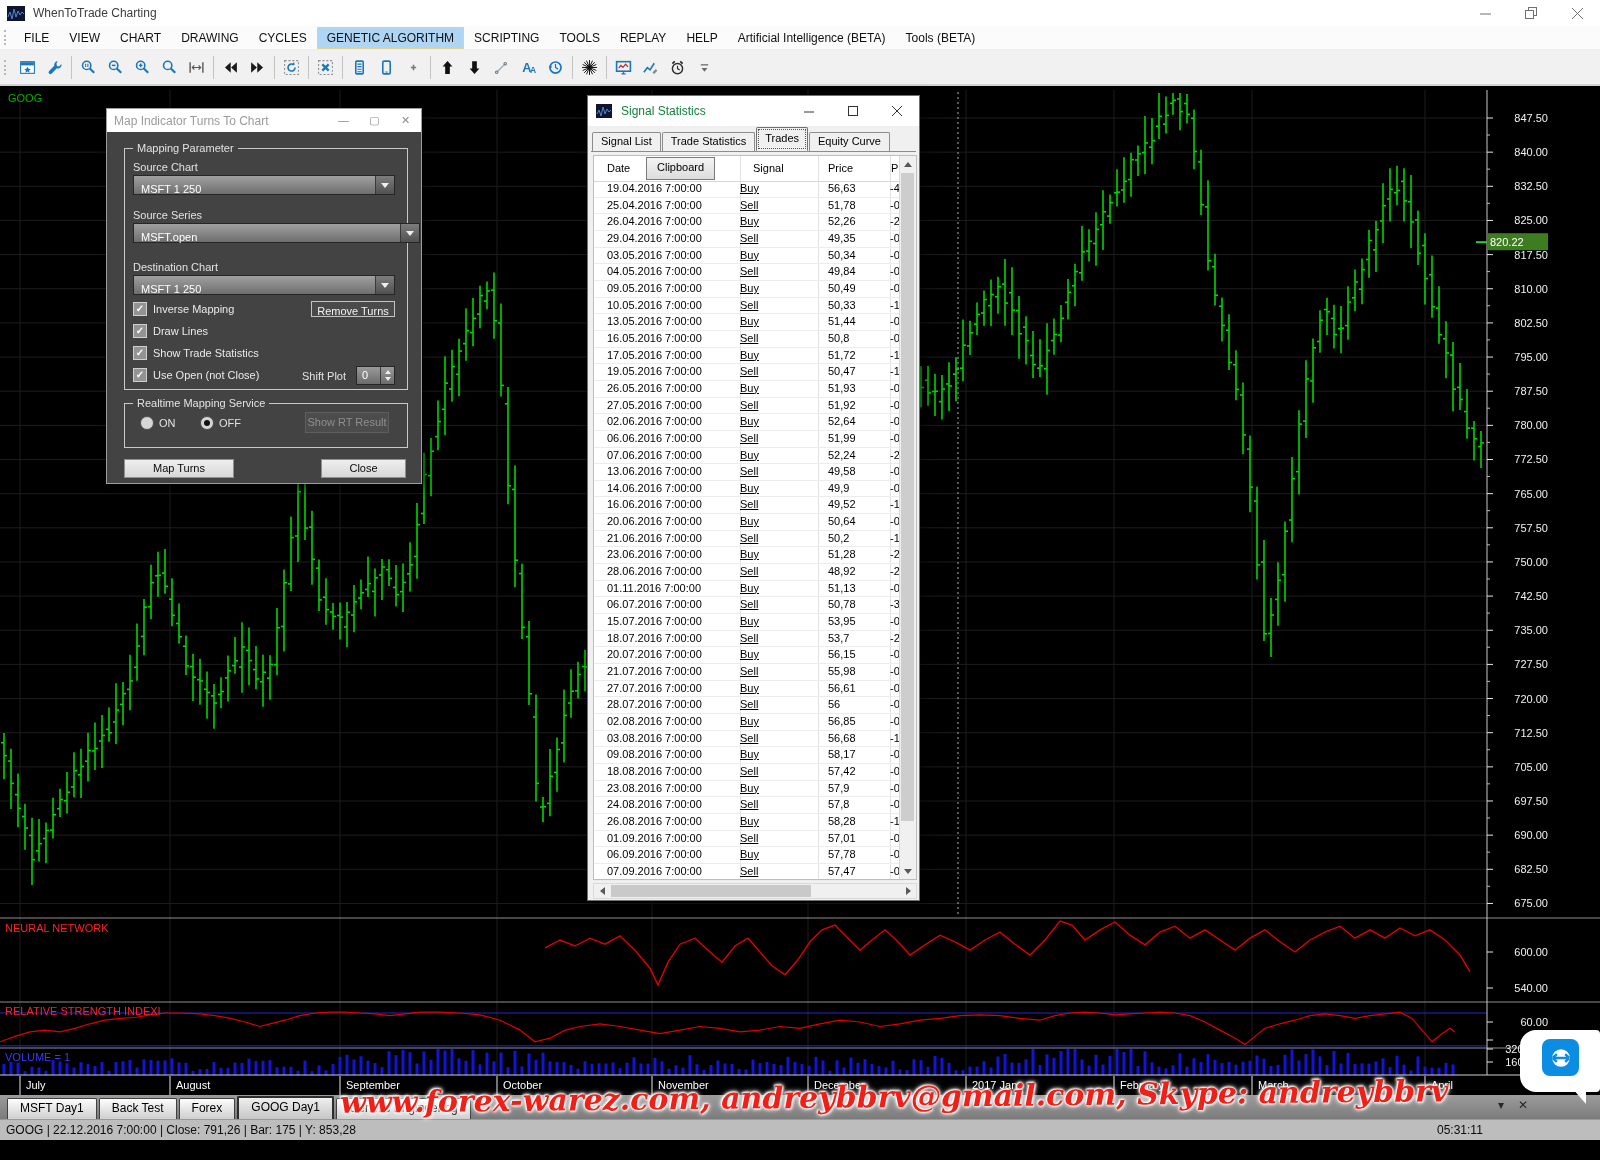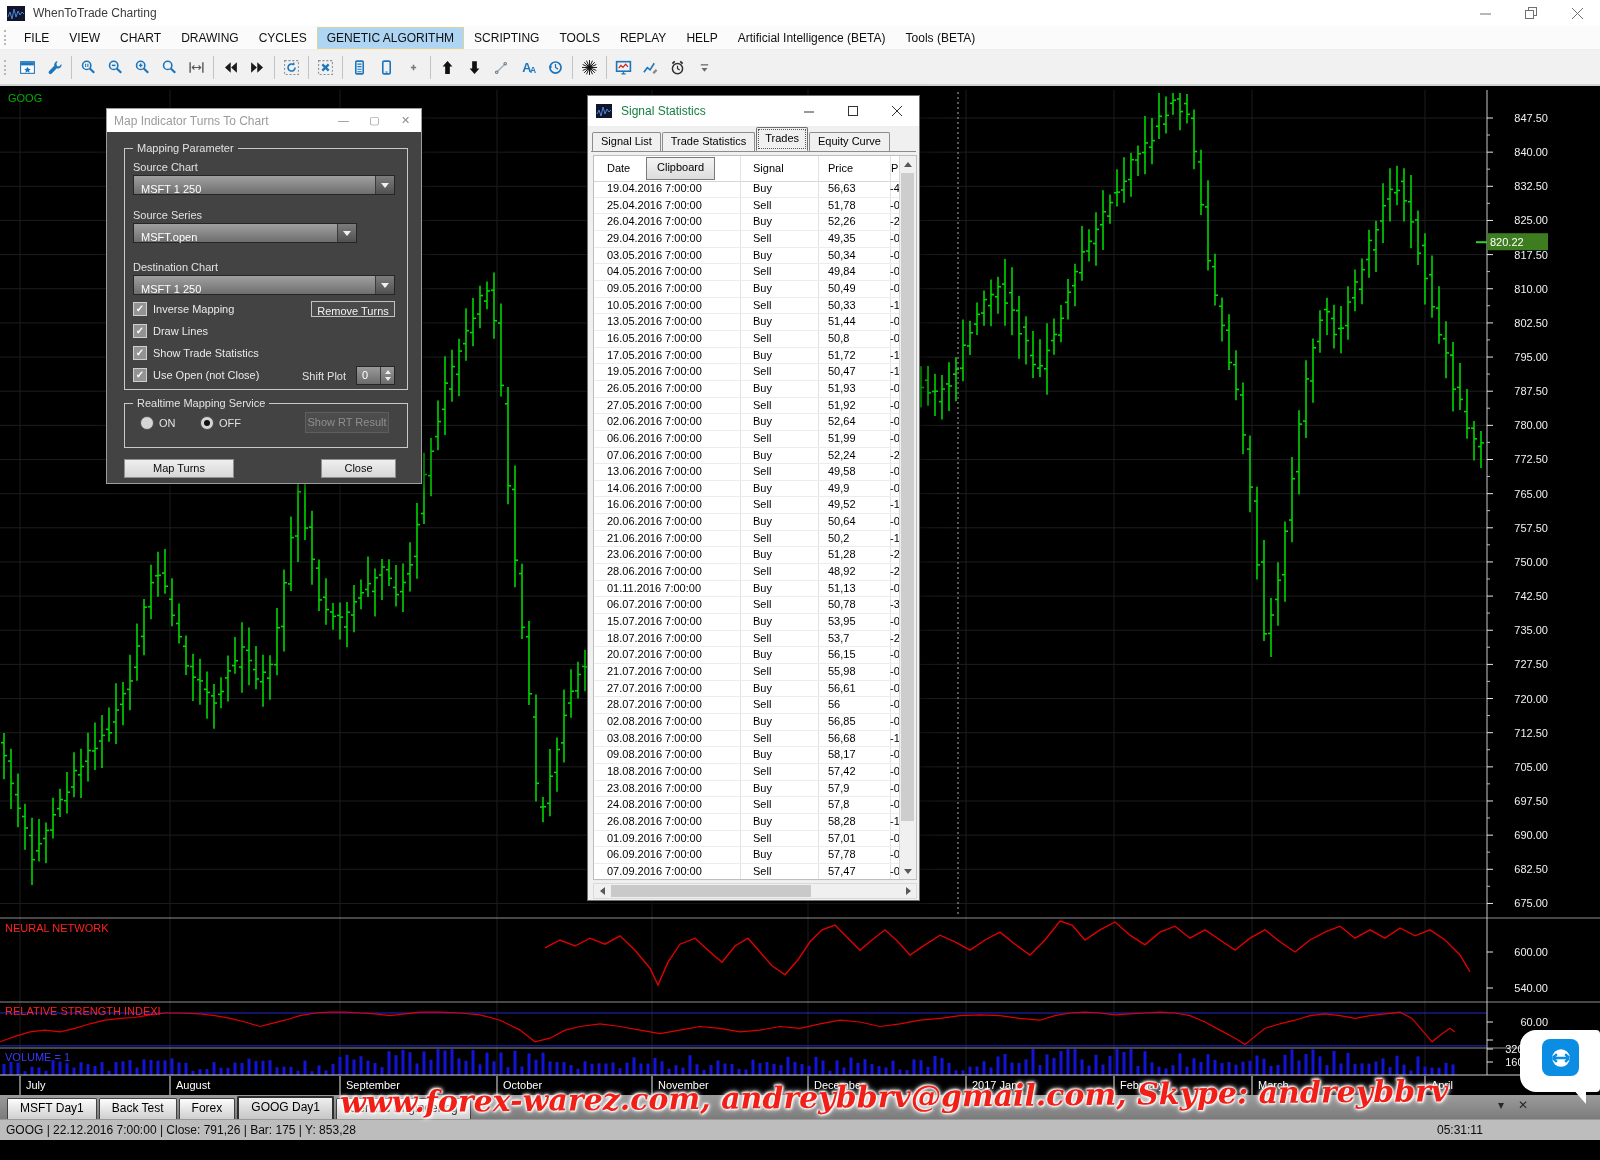--- a/index.html
+++ b/index.html
@@ -76,21 +76,21 @@
   .sd-content{position:absolute;left:3px;right:3px;top:55px;bottom:3px;border-top:1px solid #8c8c8c;background:#f0f0f0;}
   .sd-table{position:absolute;left:2px;top:3px;width:324px;height:725px;background:#fff;border:1px solid #bdbdbd;box-sizing:border-box;}
   .sd-header{position:relative;height:25px;border-bottom:1px solid #d6d6d6;font-size:11px;color:#000;}
   .sd-header span{position:absolute;top:6px;}
   .h-date{left:13px;} .h-signal{left:159px;} .h-price{left:234px;} .h-prof{left:297px;width:12px;overflow:hidden;white-space:nowrap;}
   #clipboard-btn{position:absolute;left:52px;top:1px;height:21px;padding:0 10px;font-size:11px;background:linear-gradient(#f4f4f4,#dcdcdc);border:1px solid #7a7a7a;color:#000;line-height:19px;}
   .col-line{position:absolute;top:0;bottom:0;width:1px;background:#e2e2e2;}
   #sd-rows{position:absolute;left:0;top:25px;width:308px;height:700px;overflow:hidden;}
   .t-row{display:flex;height:16.6667px;box-sizing:border-box;border-bottom:1px solid #ececec;font-size:11px;line-height:15.5px;color:#000;}
   .c-date{width:146px;padding-left:13px;box-sizing:border-box;white-space:nowrap;}
-  .c-signal{width:78px;padding-left:13px;box-sizing:border-box;}
+  .c-signal{width:78px;box-sizing:border-box;text-decoration:underline;}
   .c-price{width:72px;padding-left:10px;box-sizing:border-box;}
   .c-prof{width:12px;overflow:hidden;white-space:nowrap;}
   .sd-vscroll{position:absolute;right:0;top:0;width:16px;height:723px;background:#f0f0f0;border-left:1px solid #dadada;}
   .vs-btn{position:absolute;left:0;width:15px;height:16px;display:flex;align-items:center;justify-content:center;}
   .vs-thumb{position:absolute;left:1px;top:17px;width:13px;height:648px;background:#cdcdcd;}
   .sd-hscroll{position:absolute;left:2px;top:731px;width:324px;height:16px;background:#f0f0f0;border:1px solid #dadada;box-sizing:border-box;}
   .hs-btn{position:absolute;top:0;width:16px;height:14px;display:flex;align-items:center;justify-content:center;}
   .hs-thumb{position:absolute;left:17px;top:1px;width:200px;height:12px;background:#c9c9c9;}
   .arr{width:0;height:0;}
   .arr.up{border-left:4px solid transparent;border-right:4px solid transparent;border-bottom:5px solid #585858;}
@@ -1364,21 +1364,21 @@
 
         <span class="md-label" style="left:8px;top:12px;">Source Chart</span>
         <div class="md-combo" style="left:8px;top:26px;width:262px;">
           <span class="cb-text">MSFT  1 250</span>
           <span class="cb-arrow">
               <span class="tri-down"></span>
             </span>
         </div>
 
         <span class="md-label" style="left:8px;top:60px;">Source Series</span>
-        <div class="md-combo" style="left:8px;top:74px;width:224px;">
+        <div class="md-combo" style="left:8px;top:74px;width:287px;">
           <span class="cb-text">MSFT.open</span>
           <span class="cb-arrow">
               <span class="tri-down"></span>
             </span>
         </div>
 
         <span class="md-label" style="left:8px;top:112px;">Destination Chart</span>
         <div class="md-combo" style="left:8px;top:126px;width:262px;">
           <span class="cb-text">MSFT  1 250</span>
           <span class="cb-arrow">
@@ -1417,21 +1417,21 @@
       <div class="md-group" style="left:17px;top:271px;width:282px;height:43px;">
         <span class="md-group-label">Realtime Mapping Service</span>
         <span class="md-radio" style="left:15px;top:12px;"></span>
         <span class="md-label" style="left:34px;top:13px;">ON</span>
         <span class="md-radio sel" style="left:75px;top:12px;"></span>
         <span class="md-label" style="left:94px;top:13px;">OFF</span>
         <div class="md-btn-disabled" style="left:180px;top:8px;width:84px;height:21px;line-height:19px;">Show RT Result</div>
       </div>
 
       <div class="md-btn-light" style="left:17px;top:327px;width:110px;height:19px;line-height:17px;">Map Turns</div>
-      <div class="md-btn-light" style="left:214px;top:327px;width:75px;height:19px;line-height:17px;">Close</div>
+      <div class="md-btn-light" style="left:214px;top:327px;width:85px;height:19px;line-height:17px;">Close</div>
     </div>
   </div>
 
   <div id="signal-dialog">
     <div class="sd-title">
       <span class="sd-icon">
         <svg width="16" height="14" viewBox="0 0 16 14">
             <rect width="16" height="14" fill="#10142c"></rect>
             <path d="M1 10l2-4 2 6 2-9 2 7 2-5 2 3 2-2" stroke="#4b86d6" fill="none"></path>
           </svg>

